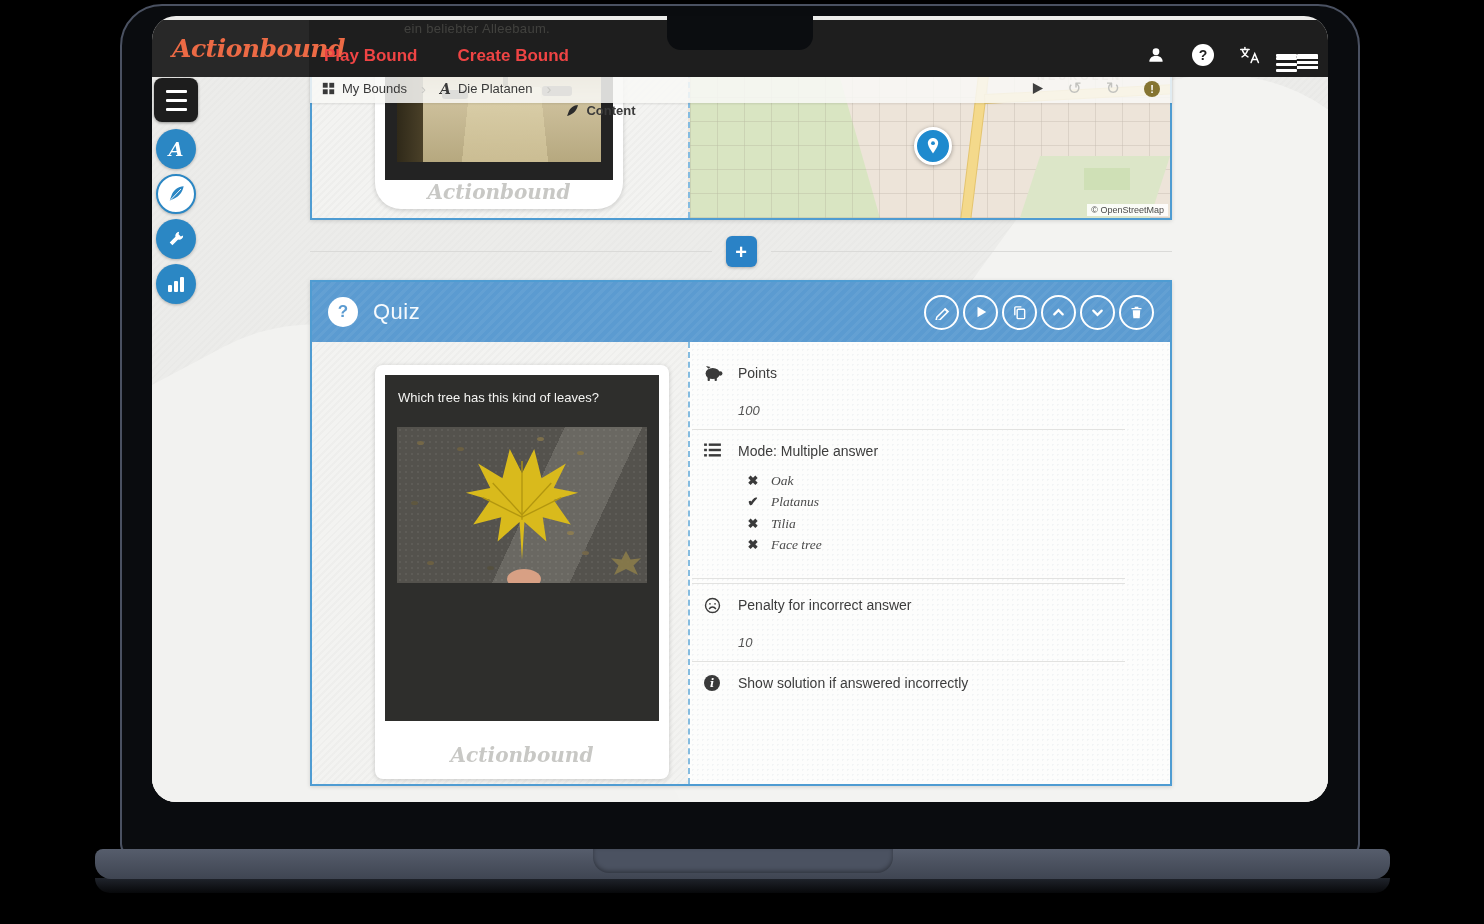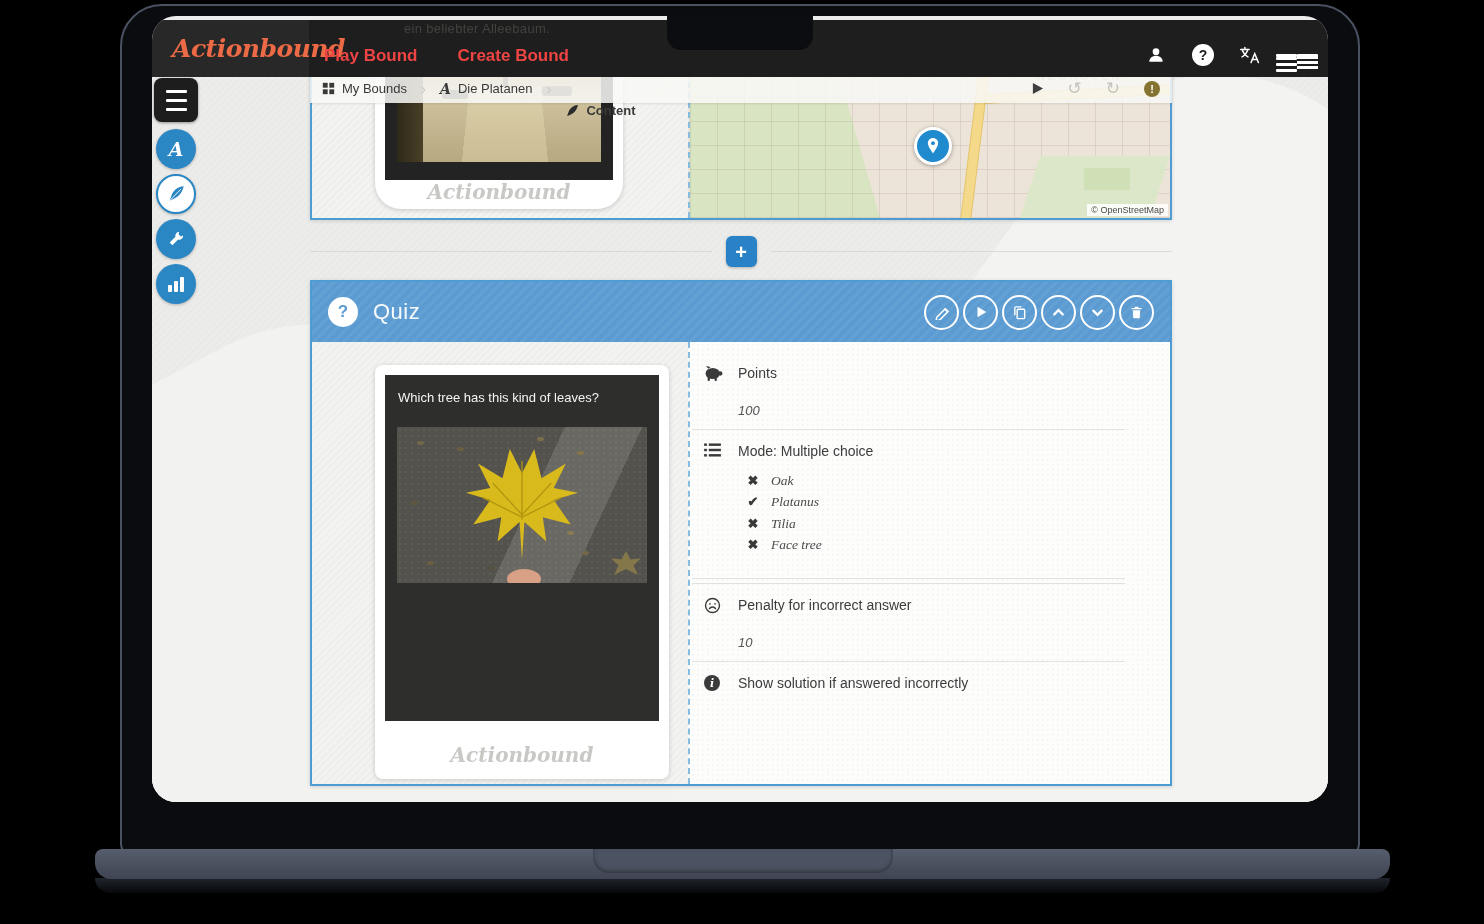--- a/index.html
+++ b/index.html
@@ -489,21 +489,21 @@
                   <svg width="17" height="14" viewBox="0 0 18 15" fill="#3a3a3a">
                     <rect y="0.5" width="3" height="2.6"></rect>
                       <rect x="5" y="0.5" width="13" height="2.6"></rect>
                     <rect y="6.2" width="3" height="2.6"></rect>
                       <rect x="5" y="6.2" width="13" height="2.6"></rect>
                     <rect y="11.9" width="3" height="2.6"></rect>
                       <rect x="5" y="11.9" width="13" height="2.6"></rect>
                   </svg>
                 </span>
                 <div class="dtext">
-                  <div class="dlabel">Mode: Multiple choice</div>
+                  <div class="dlabel">Mode: Multiple answer</div>
                   <div class="answers">
                     <div class="answer">
                       <span class="a-ic x"></span>
                       <span class="a-text">Oak</span>
                     </div>
                     <div class="answer">
                       <span class="a-ic ok"></span>
                       <span class="a-text">Platanus</span>
                     </div>
                     <div class="answer">

